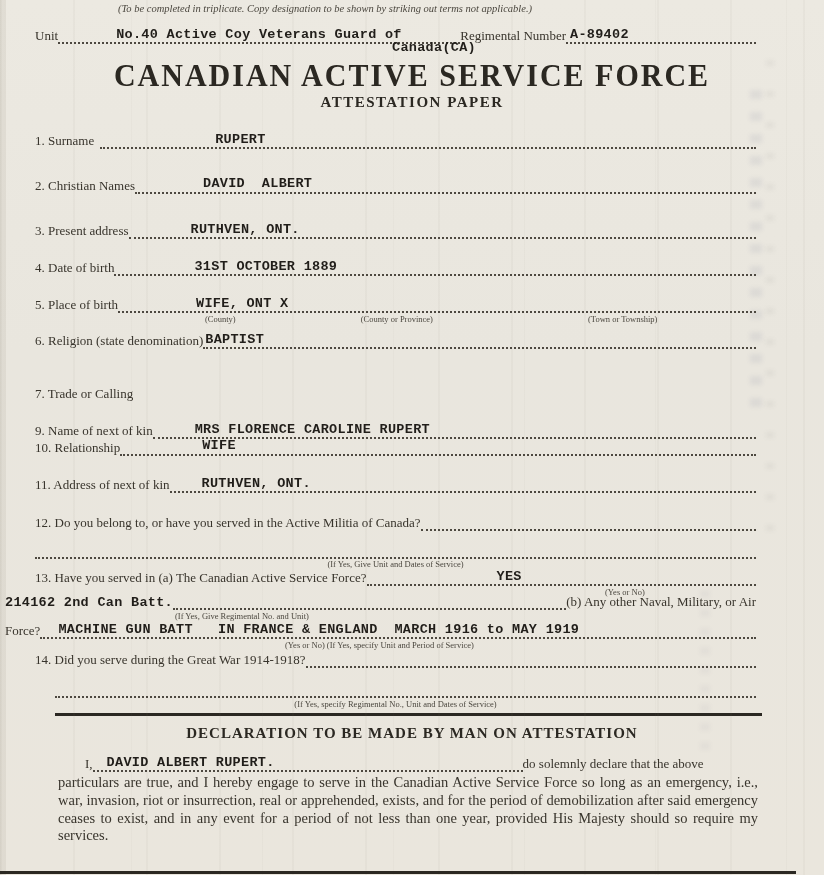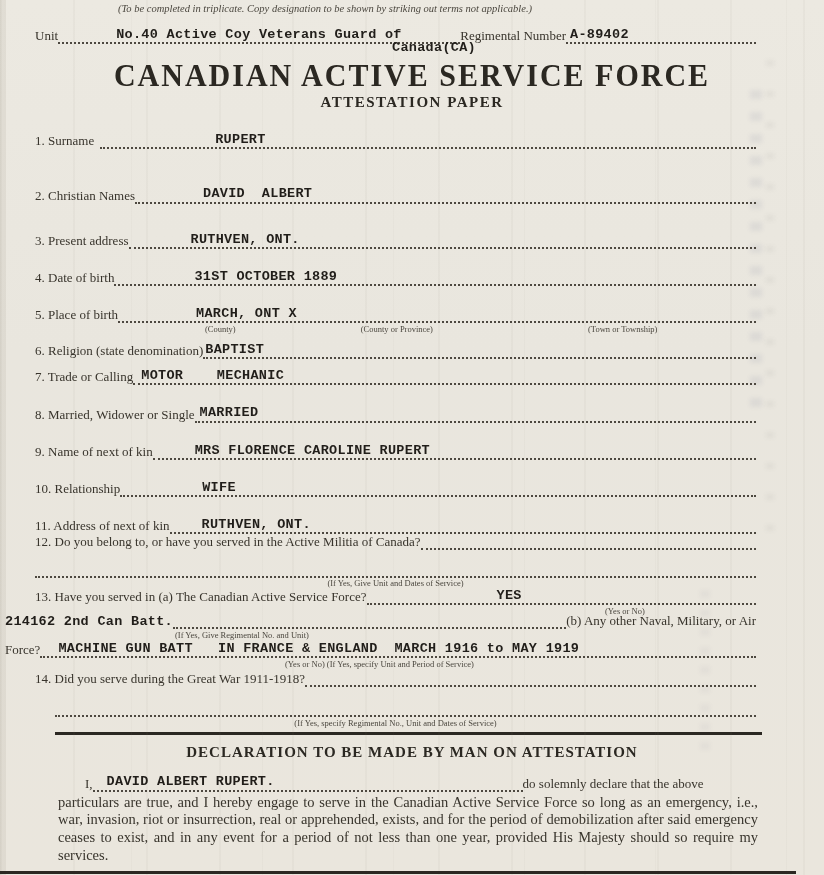--- a/index.html
+++ b/index.html
@@ -80,21 +80,21 @@
 
   <div class="title">CANADIAN ACTIVE SERVICE FORCE</div>
   <div class="subtitle">ATTESTATION PAPER</div>
 
   <div class="frow" style="margin-top:22px;gap:6px;">
     <span class="plabel">1. Surname</span>
     <span class="dotline">
       <span class="typed" style="margin-left:115px;">RUPERT</span>
     </span>
   </div>
-  <div class="frow" style="margin-top:38px;text-align:right;">
+  <div class="frow" style="margin-top:28px;text-align:right;">
     <span class="plabel">2. Christian Names</span>
     <span class="dotline">
       <span class="typed" style="margin-left:68px;">DAVID  ALBERT</span>
     </span>
   </div>
   <div class="frow" style="margin-top:29px;">
     <span class="plabel">3. Present address</span>
     <span class="dotline">
       <span class="typed" style="margin-left:62px;">RUTHVEN, ONT.</span>
     </span>
@@ -102,67 +102,58 @@
   <div class="frow" style="margin-top:21px;">
     <span class="plabel">4. Date of birth</span>
     <span class="dotline">
       <span class="typed" style="margin-left:80px;">31ST OCTOBER 1889</span>
     </span>
   </div>
 
   <div class="frow" style="margin-top:21px;">
     <span class="plabel">5. Place of birth</span>
     <span class="dotline">
-      <span class="typed" style="margin-left:78px;">MARCH, ONT X</span>
+      <span class="typed" style="margin-left:78px;">WIFE, ONT X</span>
     </span>
   </div>
   <div class="caprow" style="margin-top:1px;">
     <span class="cap" style="margin-left:170px;">(County)</span>
     <span class="cap" style="margin-left:125px;">(County or Province)</span>
     <span class="cap" style="margin-left:155px;">(Town or Township)</span>
   </div>
 
   <div class="frow" style="margin-top:9px;">
     <span class="plabel">6. Religion (state denomination)</span>
     <span class="dotline">
       <span class="typed" style="margin-left:2px;">BAPTIST</span>
     </span>
   </div>
-  <div class="frow" style="margin-top:10px;">
+  <div class="frow" style="margin-top:37px;">
     <span class="plabel">7. Trade or Calling</span>
-    <span class="dotline">
-      <span class="typed" style="margin-left:8px;">MOTOR    MECHANIC</span>
-    </span>
-  </div>
-  <div class="frow" style="margin-top:21px;">
-    <span class="plabel">8. Married, Widower or Single</span>
-    <span class="dotline">
-      <span class="typed" style="margin-left:5px;">MARRIED</span>
-    </span>
   </div>
   <div class="frow" style="margin-top:21px;">
     <span class="plabel">9. Name of next of kin</span>
     <span class="dotline">
       <span class="typed" style="margin-left:42px;">MRS FLORENCE CAROLINE RUPERT</span>
     </span>
   </div>
-  <div class="frow" style="margin-top:21px;">
+  <div class="frow" style="">
     <span class="plabel">10. Relationship</span>
     <span class="dotline">
       <span class="typed" style="margin-left:82px;text-align:center;">WIFE</span>
     </span>
   </div>
   <div class="frow" style="margin-top:21px;">
     <span class="plabel">11. Address of next of kin</span>
     <span class="dotline">
       <span class="typed" style="margin-left:32px;">RUTHVEN, ONT.</span>
     </span>
   </div>
 
-  <div class="frow" style="justify-content:flex-end;">
+  <div class="frow" style="margin-top:22px;justify-content:flex-end;">
     <span class="plabel">12. Do you belong to, or have you served in the Active Militia of Canada?</span>
     <span class="dotline"></span>
   </div>
   <div class="frow" style="margin-top:22px;">
     <span class="dotline"></span>
   </div>
   <div class="caprow">
     <span class="cap" style="margin:0 auto;">(If Yes, Give Unit and Dates of Service)</span>
   </div>
 
@@ -187,21 +178,21 @@
     <span class="plabel">Force?</span>
     <span class="dotline">
       <span class="typed" style="margin-left:18px;">MACHINE GUN BATT   IN FRANCE &amp; ENGLAND  MARCH 1916 to MAY 1919</span>
     </span>
   </div>
   <div class="caprow" style="margin-top:1px;">
     <span class="cap" style="margin-left:250px;">(Yes or No) (If Yes, specify Unit and Period of Service)</span>
   </div>
 
   <div class="frow" style="margin-top:2px;">
-    <span class="plabel">14. Did you serve during the Great War 1911-1918?</span>
+    <span class="plabel">14. Did you serve during the Great War 1914-1918?</span>
     <span class="dotline"></span>
   </div>
   <div class="frow" style="margin-top:24px;margin-left:55px;">
     <span class="dotline"></span>
   </div>
   <div class="caprow">
     <span class="cap" style="margin:1px auto 0;">(If Yes, specify Regimental No., Unit and Dates of Service)</span>
   </div>
   <div class="rule-thick"></div>
 

